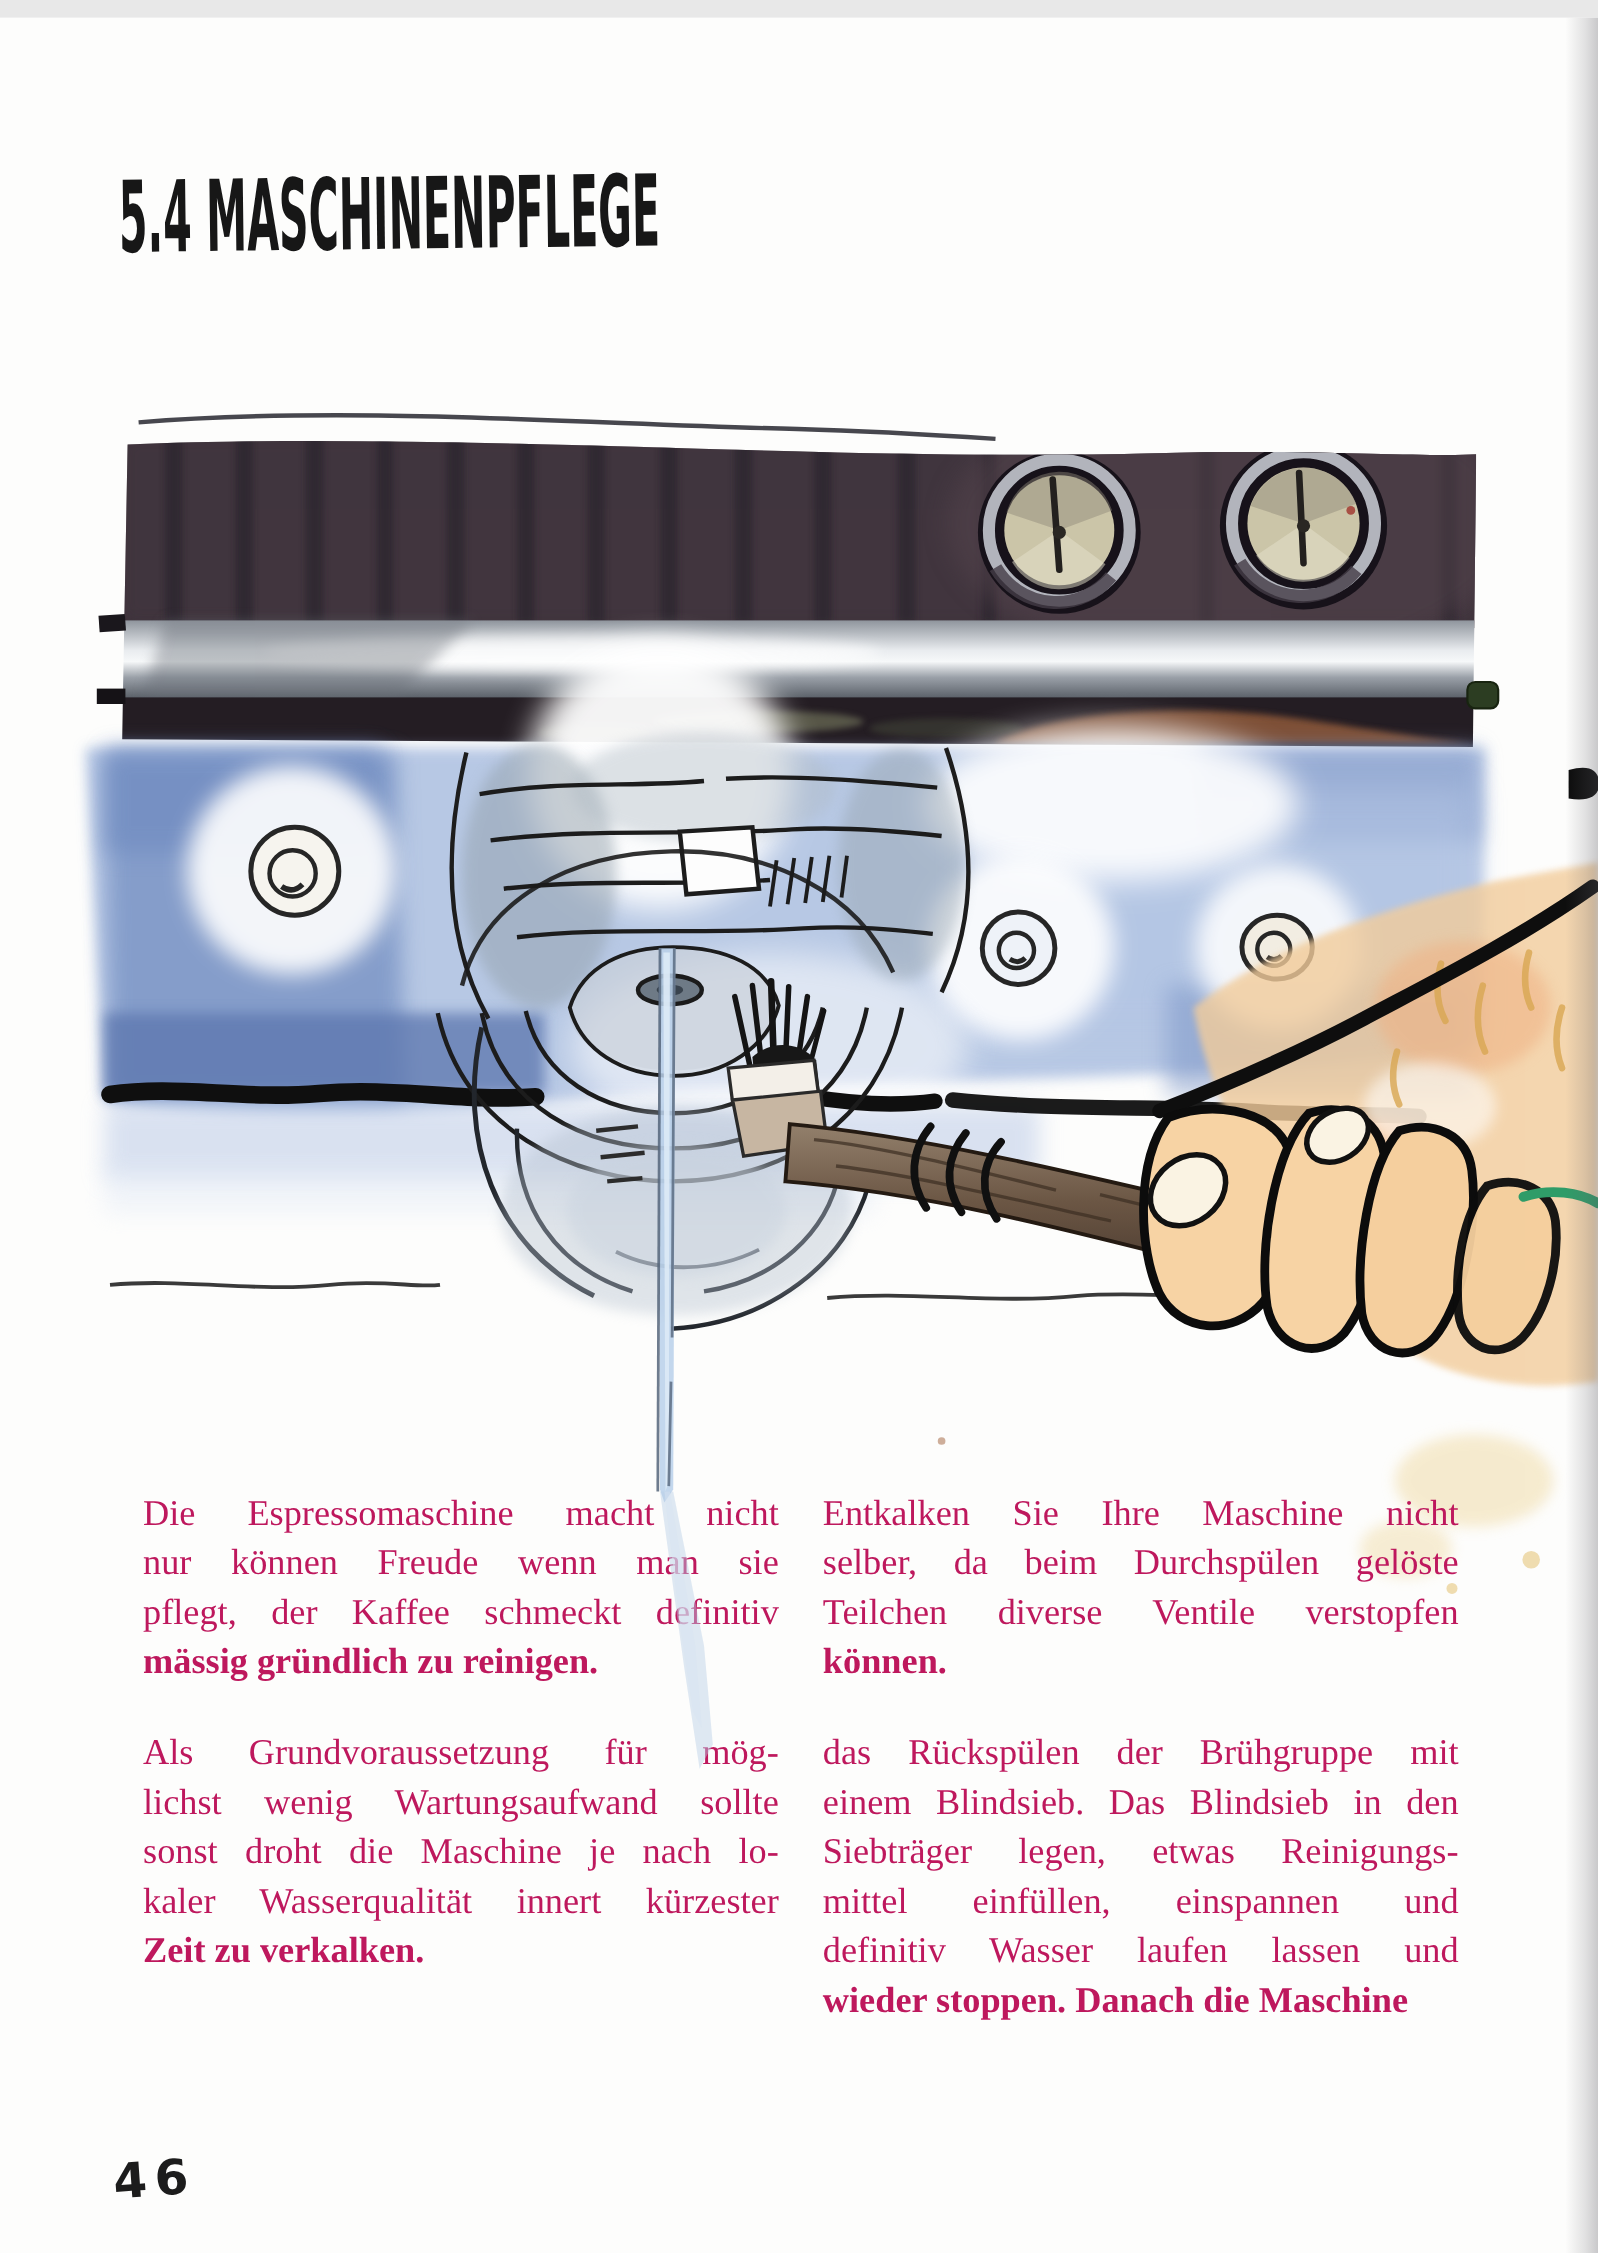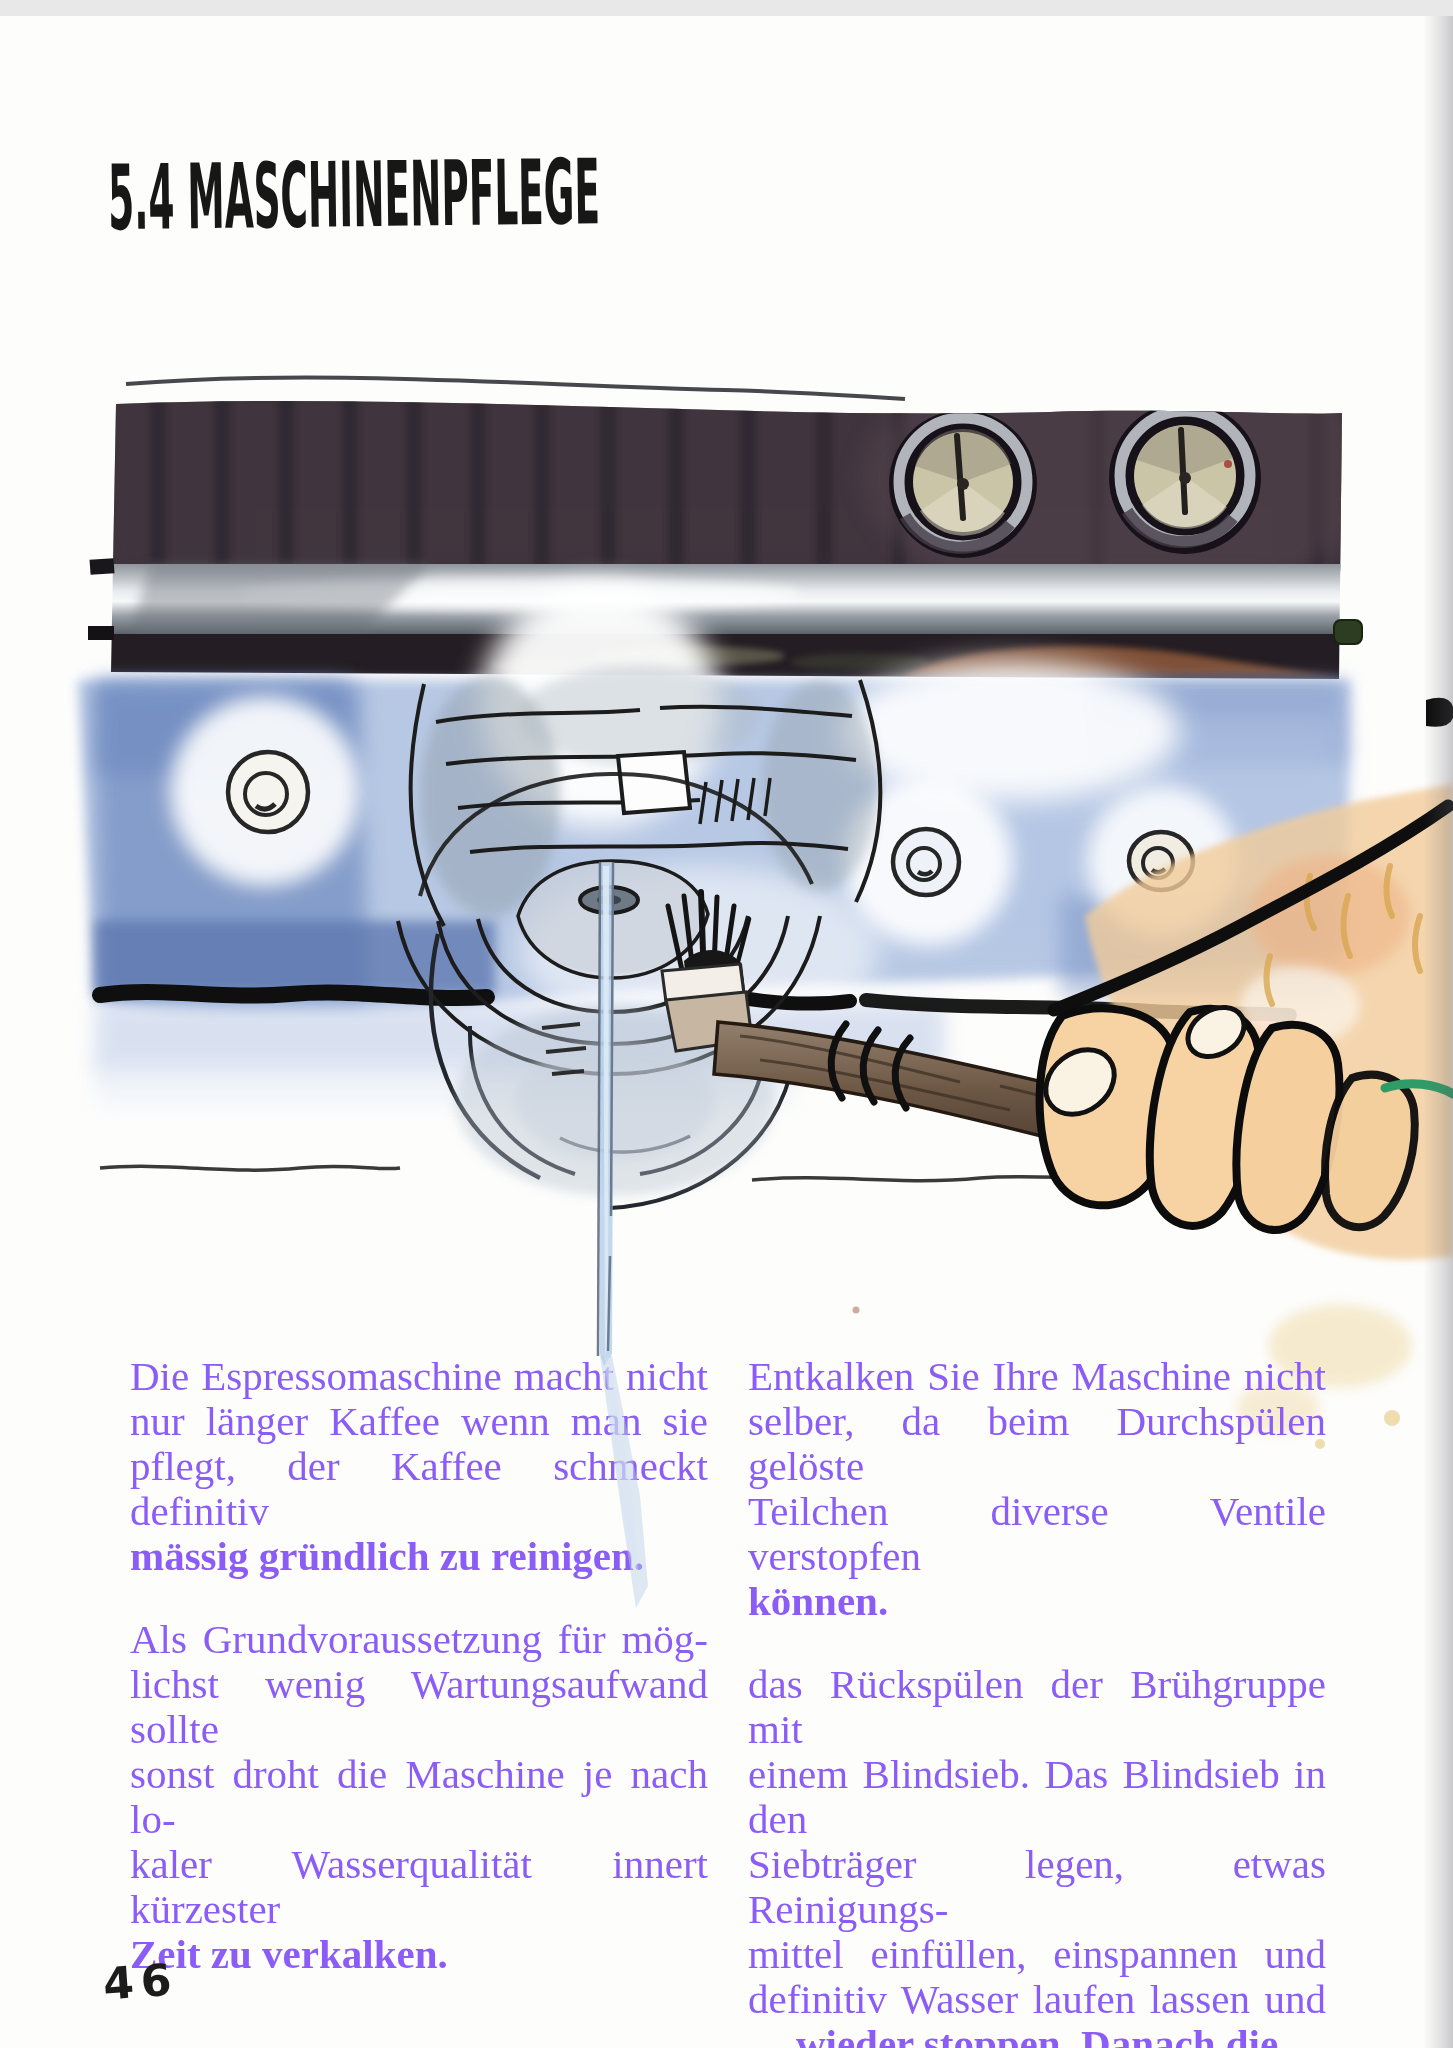--- a/index.html
+++ b/index.html
@@ -19,21 +19,21 @@
   .illustration{position:absolute;left:0;top:0;width:1453px;height:2048px;pointer-events:none;}
   .stream-overlay{position:absolute;left:0;top:0;width:1453px;height:2048px;pointer-events:none;z-index:5;}
   
   .text-columns{
     position:absolute;left:130px;top:1338px;width:1196px;
     display:flex;gap:40px;z-index:3;
   }
   .col{width:578px;}
   .para{margin:0 0 38px 0;}
   .line{
-    font-size:41px;line-height:45px;color:#8b5cf6;
+    font-size:33px;line-height:45px;color:#be185d;
     text-align:justify;text-align-last:justify;
     white-space:normal;
   }
   .line.last{text-align:center;text-align-last:left;font-weight:bold;}
   
   .page-number{
     position:absolute;left:103px;top:1940px;z-index:3;
     font-family:"DejaVu Sans","Liberation Sans",sans-serif;
     font-weight:bold;font-size:44px;color:#1c1c1c;
     letter-spacing:7px;transform:rotate(-4deg);
@@ -305,21 +305,21 @@
 
   <svg class="stream-overlay" viewBox="0 0 1453 2048">
     <path d="M600,1340 L612,1340 L640,1480 L648,1570 L636,1592 L622,1500 Z" fill="#b9cfe6" opacity="0.45"></path>
     <path d="M604,1340 L609,1340 L632,1480 L638,1555 L630,1540 L618,1460 Z" fill="#d7e4f2" opacity="0.5"></path>
   </svg>
 
   <main class="text-columns">
     <section class="col">
       <p class="para">
         <span class="line" style="display: block;">Die Espressomaschine macht nicht</span>
-        <span class="line" style="display: block;">nur länger Kaffee wenn man sie</span>
+        <span class="line" style="display: block;">nur können Freude wenn man sie</span>
         <span class="line" style="display: block;">pflegt, der Kaffee schmeckt definitiv</span>
         <span class="line last" style="display: block;">mässig gründlich zu reinigen.</span>
       </p>
       <p class="para">
         <span class="line" style="display: block;">Als Grundvoraussetzung für mög-</span>
         <span class="line" style="display: block;">lichst wenig Wartungsaufwand sollte</span>
         <span class="line" style="display: block;">sonst droht die Maschine je nach lo-</span>
         <span class="line" style="display: block;">kaler Wasserqualität innert kürzester</span>
         <span class="line last" style="display: block;">Zeit zu verkalken.</span>
       </p>

